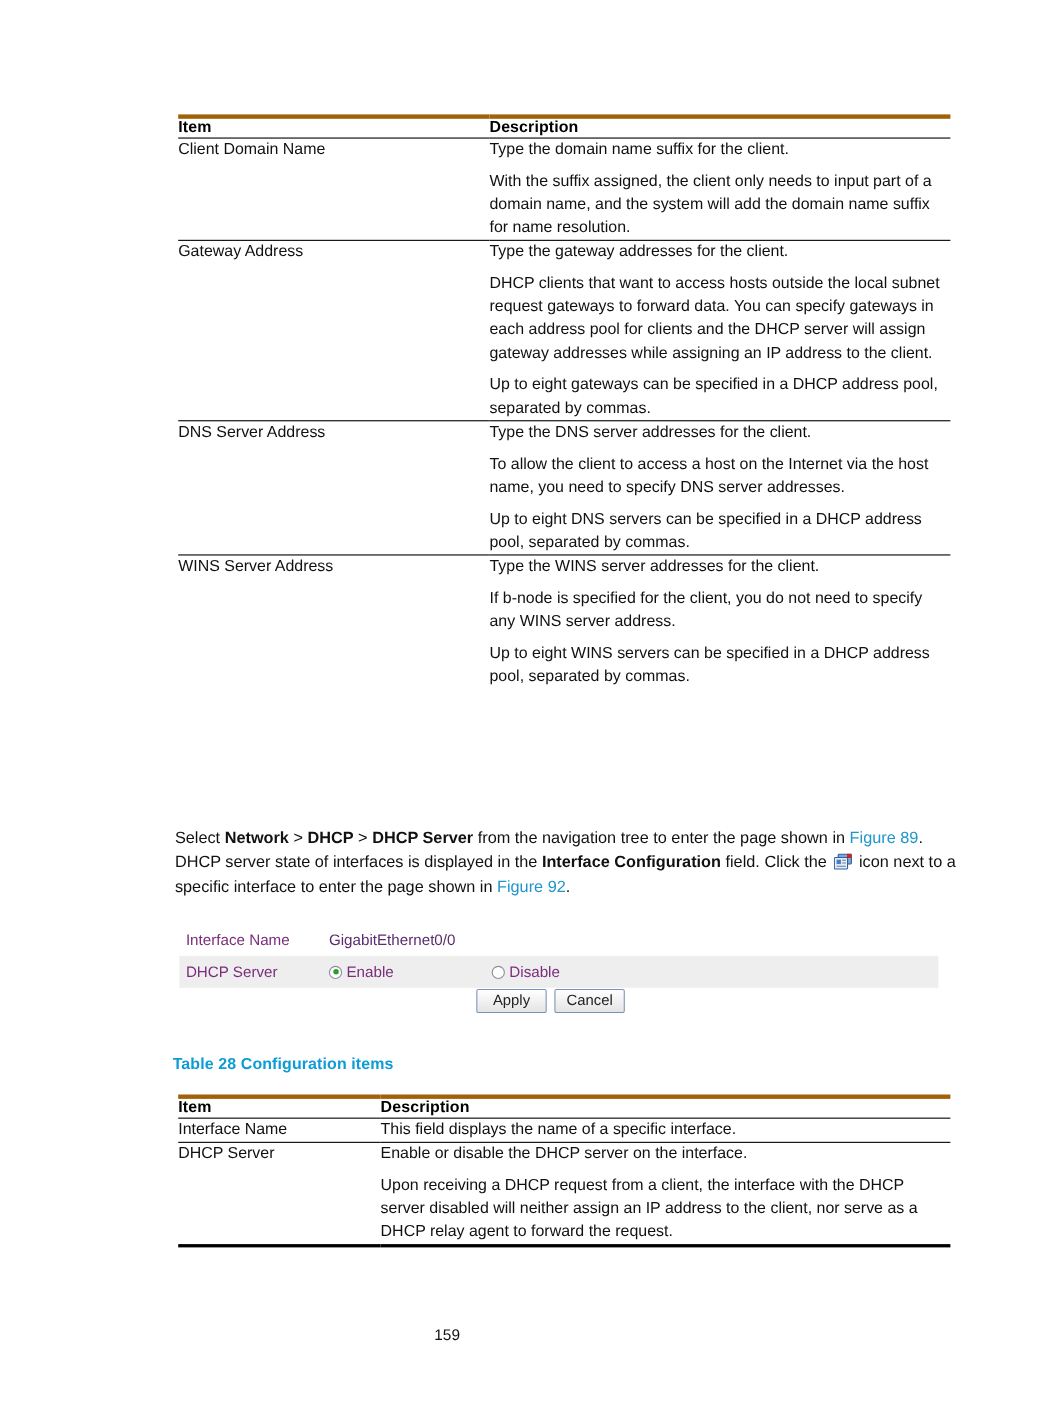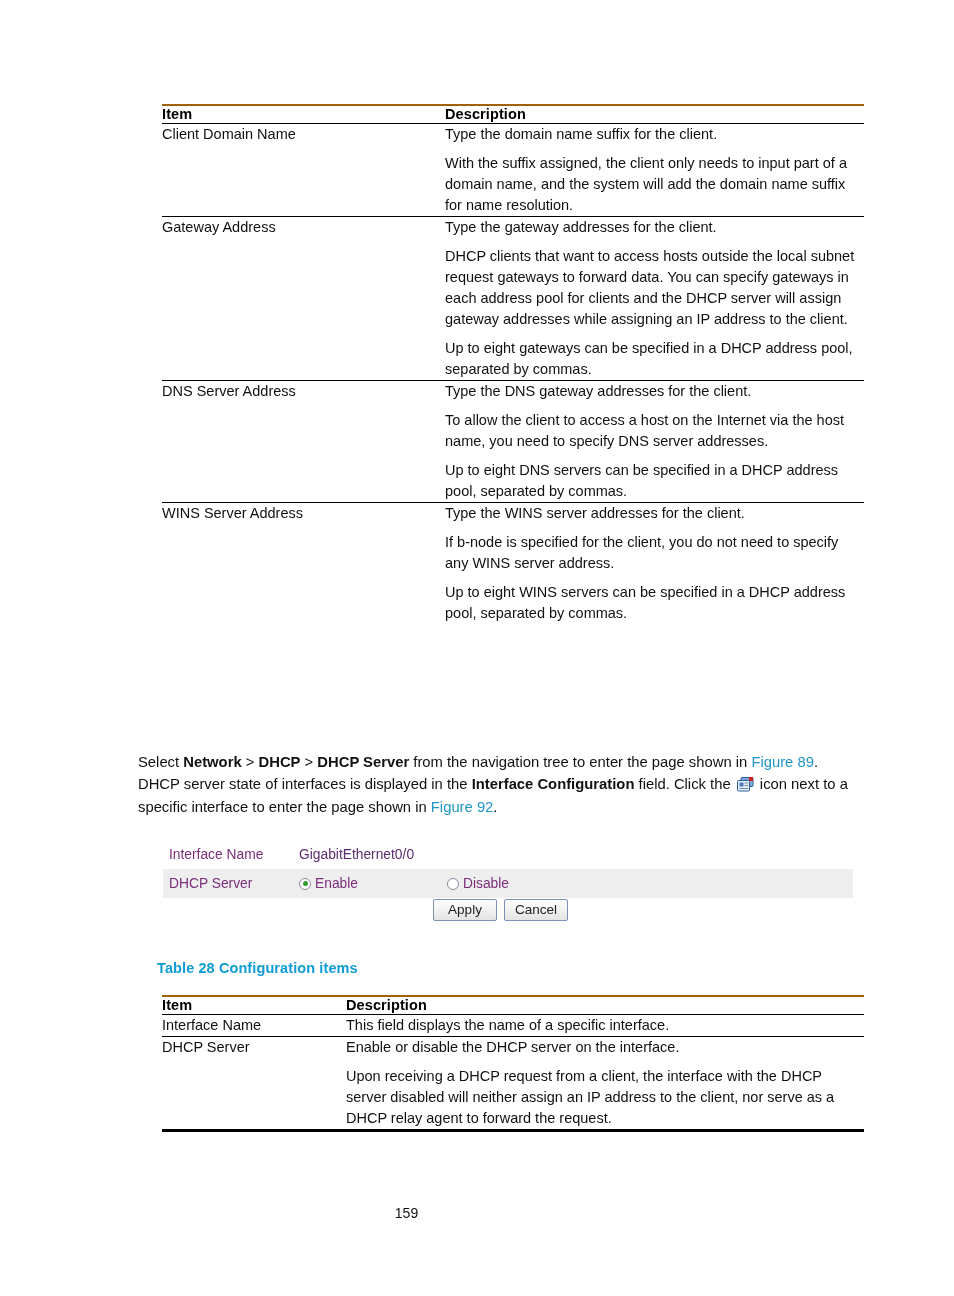--- a/index.html
+++ b/index.html
@@ -30,21 +30,21 @@
     border-collapse: collapse;
     table-layout: fixed;
   }
   .doc-table td, .doc-table th {
     vertical-align: top;
     padding: 0;
     text-align: left;
   }
 
   .tbl-rule-thick {
-    border-top: 2px solid #a16207;
+    border-top: 4px solid #a16207;
     margin-left: 10px;
   }
   .tbl-rule-thin {
     border-top: 1px solid #000;
   }
 
   .th-cell {
     font-weight: bold;
     font-size: 14.5px;
     line-height: 17px;
@@ -79,21 +79,21 @@
     font-size: 31px;
     line-height: 38px;
     color: #0d9cd6;
     font-weight: normal;
     letter-spacing: -0.1px;
     white-space: nowrap;
   }
 
   .body-para {
     position: absolute;
-    left: 138px;
+    left: 159px;
     top: 736px;
     width: 712px;
     font-size: 14.8px;
     line-height: 22.5px;
     color: #111;
   }
   .body-para b { font-weight: bold; }
   .xref { color: #2196c9; }
 
   .inline-icon {
@@ -230,21 +230,21 @@
           <td class="item-cell mid-align">Gateway Address</td>
           <td class="desc-cell">
             <p>Type the gateway addresses for the client.</p>
             <p>DHCP clients that want to access hosts outside the local subnet request gateways to forward data. You can specify gateways in each address pool for clients and the DHCP server will assign gateway addresses while assigning an IP address to the client.</p>
             <p>Up to eight gateways can be specified in a DHCP address pool, separated by commas.</p>
           </td>
         </tr>
         <tr class="tbl-rule-thin">
           <td class="item-cell mid-align">DNS Server Address</td>
           <td class="desc-cell">
-            <p>Type the DNS gateway addresses for the client.</p>
+            <p>Type the DNS server addresses for the client.</p>
             <p>To allow the client to access a host on the Internet via the host name, you need to specify DNS server addresses.</p>
             <p>Up to eight DNS servers can be specified in a DHCP address pool, separated by commas.</p>
           </td>
         </tr>
         <tr class="tbl-rule-thin">
           <td class="item-cell mid-align">WINS Server Address</td>
           <td class="desc-cell">
             <p>Type the WINS server addresses for the client.</p>
             <p>If b-node is specified for the client, you do not need to specify any WINS server address.</p>
             <p>Up to eight WINS servers can be specified in a DHCP address pool, separated by commas.</p>

